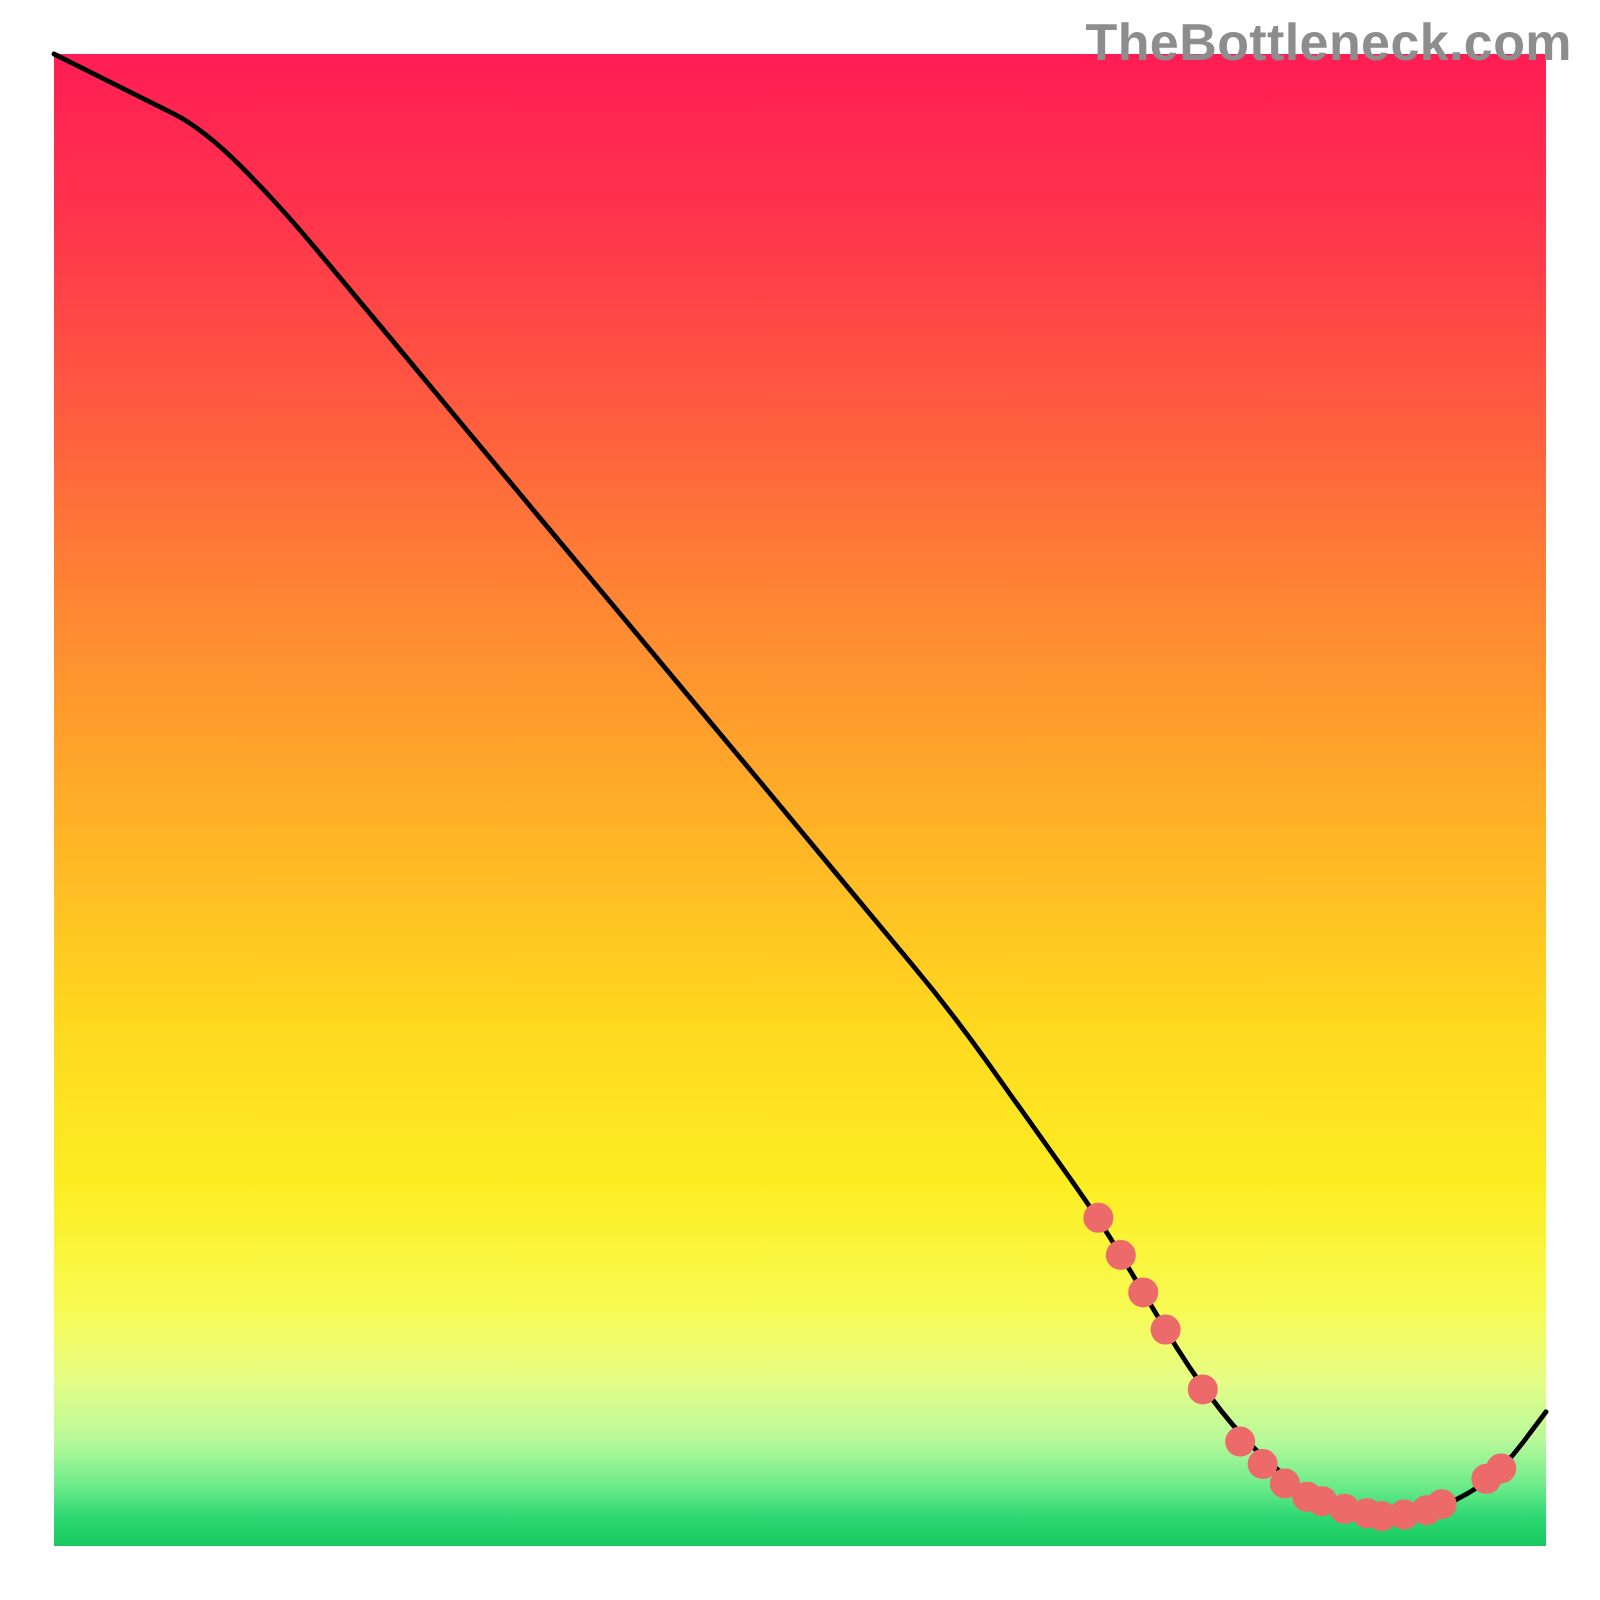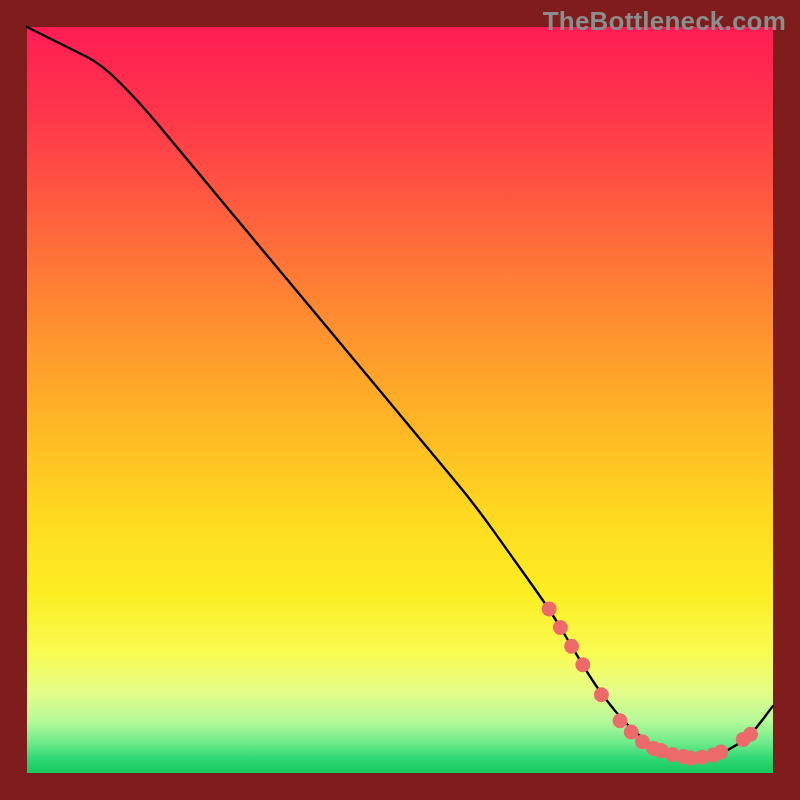--- a/index.html
+++ b/index.html
@@ -8,21 +8,21 @@
     width: 800px;
     height: 800px;
     background: #000;
     overflow: hidden;
     font-family: Arial, Helvetica, sans-serif;
   }
   .frame {
     position: relative;
     width: 800px;
     height: 800px;
-    background: #7f1d1d;
+    background: #ffffff;
   }
   .attribution {
     position: absolute;
     top: 6px;
     right: 14px;
     color: #8d8d8d;
     font-size: 26px;
     font-weight: 600;
     letter-spacing: 0.2px;
     z-index: 20;

